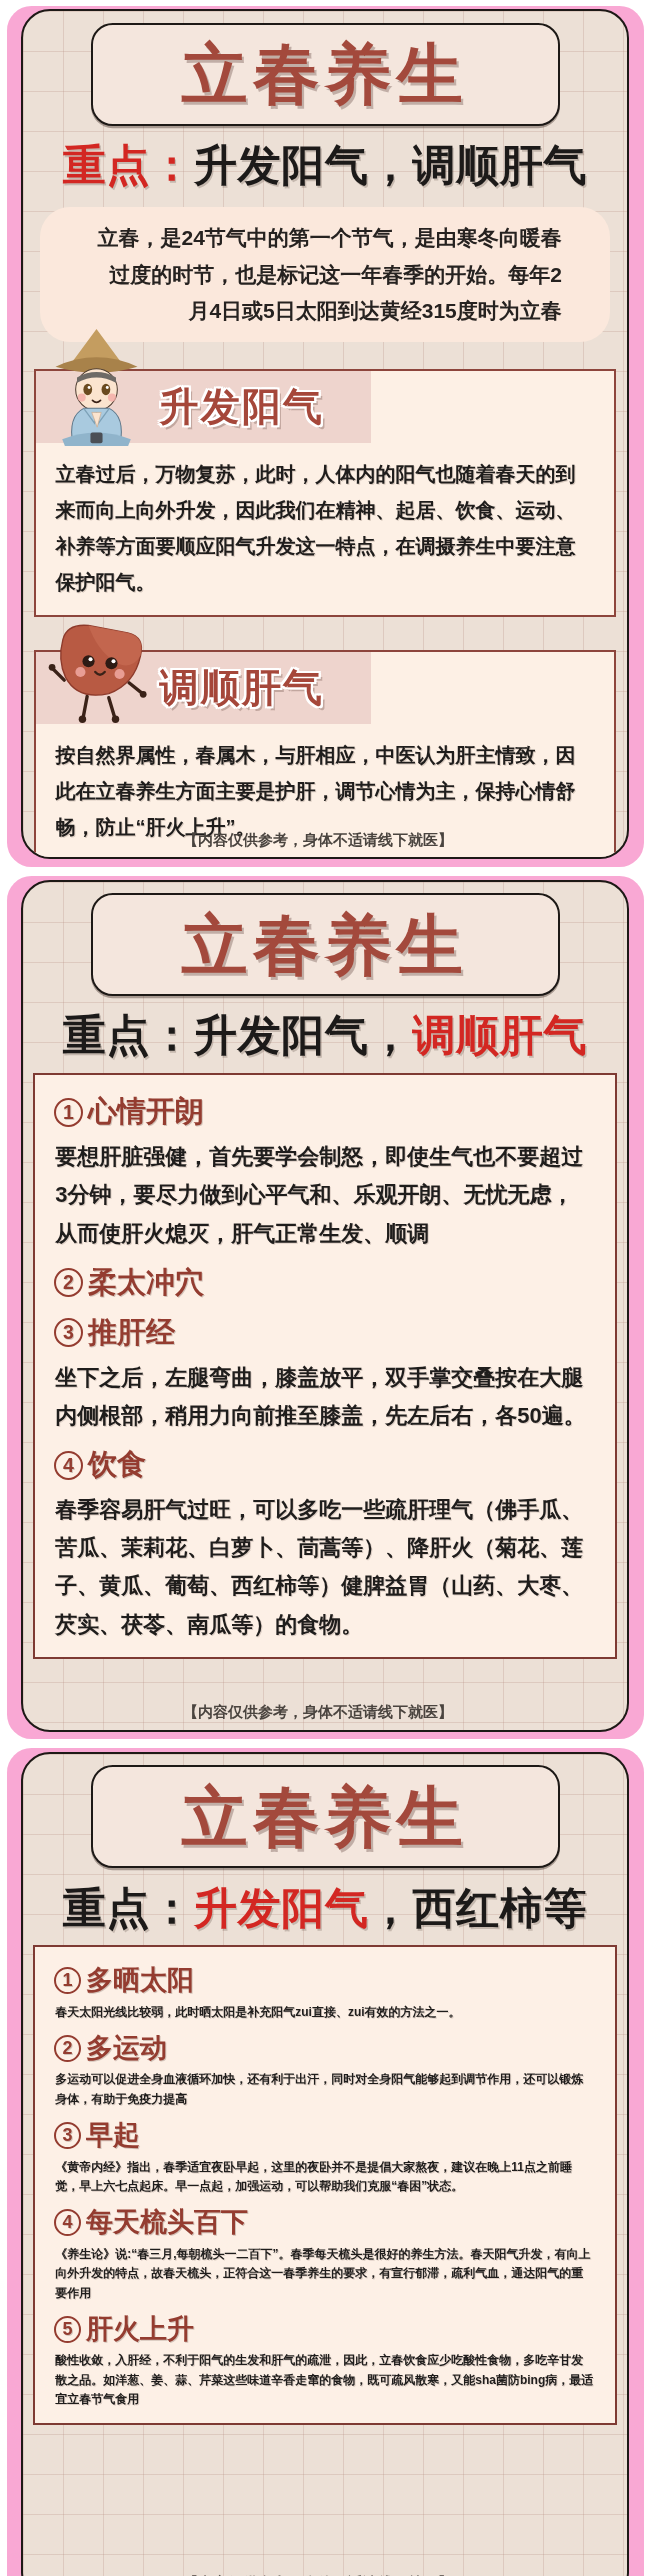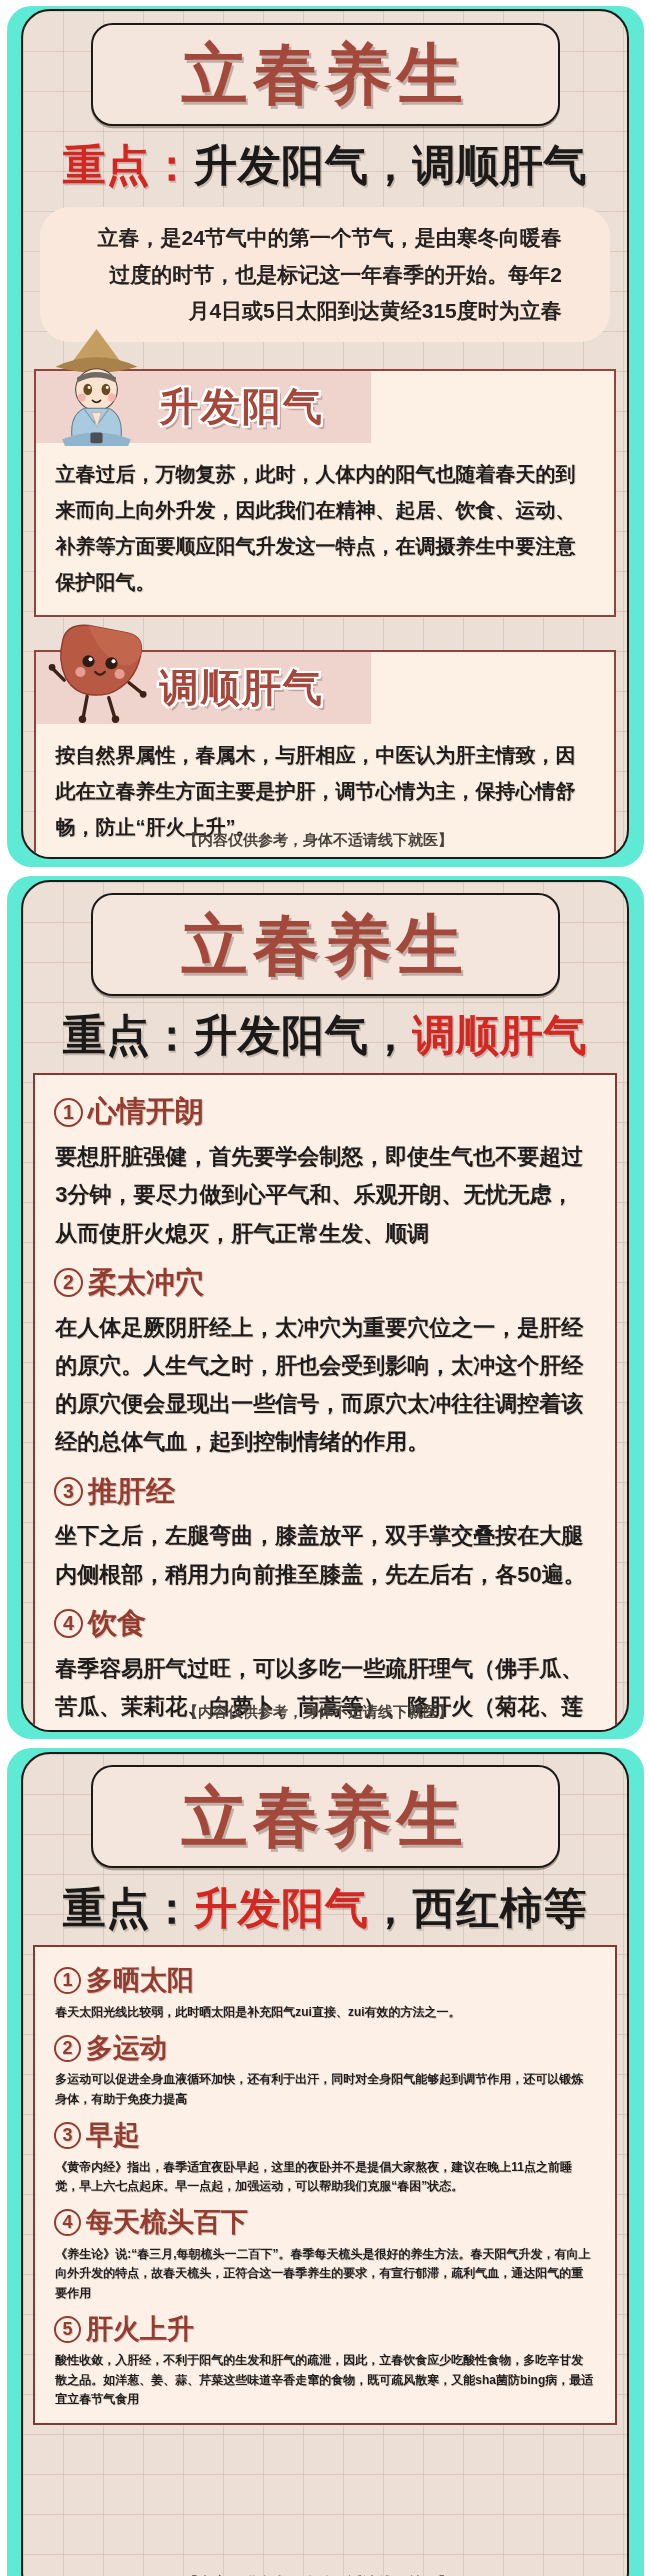--- a/index.html
+++ b/index.html
@@ -11,21 +11,21 @@
   .page{
     width:650px;
     box-sizing:border-box;
     padding:5.8px 6.5px 8.7px;
     display:flex;
     flex-direction:column;
     gap:9.4px;
   }
   .poster{
     box-sizing:border-box;
-    background:#5eead4;
+    background:#f9a8d4;
     border-radius:24.5px;
     padding:3.6px 14.4px 7.2px;
   }
   .panel{
     box-sizing:border-box;
     position:relative;
     height:100%;
     border:2.2px solid #1d1916;
     border-radius:29px;
     overflow:hidden;
@@ -289,21 +289,20 @@
         <div class="tip-head">
           <span class="num-circle">1</span>
           <span>心情开朗</span>
         </div>
         <p class="tip-body">要想肝脏强健，首先要学会制怒，即使生气也不要超过3分钟，要尽力做到心平气和、乐观开朗、无忧无虑，从而使肝火熄灭，肝气正常生发、顺调</p>
 
         <div class="tip-head">
           <span class="num-circle">2</span>
           <span>柔太冲穴</span>
         </div>
-        <p class="tip-body">在人体足厥阴肝经上，太冲穴为重要穴位之一，是肝经的原穴。人生气之时，肝也会受到影响，太冲这个肝经的原穴便会显现出一些信号，而原穴太冲往往调控着该经的总体气血，起到控制情绪的作用。</p>
 
         <div class="tip-head">
           <span class="num-circle">3</span>
           <span>推肝经</span>
         </div>
         <p class="tip-body">坐下之后，左腿弯曲，膝盖放平，双手掌交叠按在大腿内侧根部，稍用力向前推至膝盖，先左后右，各50遍。</p>
 
         <div class="tip-head">
           <span class="num-circle">4</span>
           <span>饮食</span>

